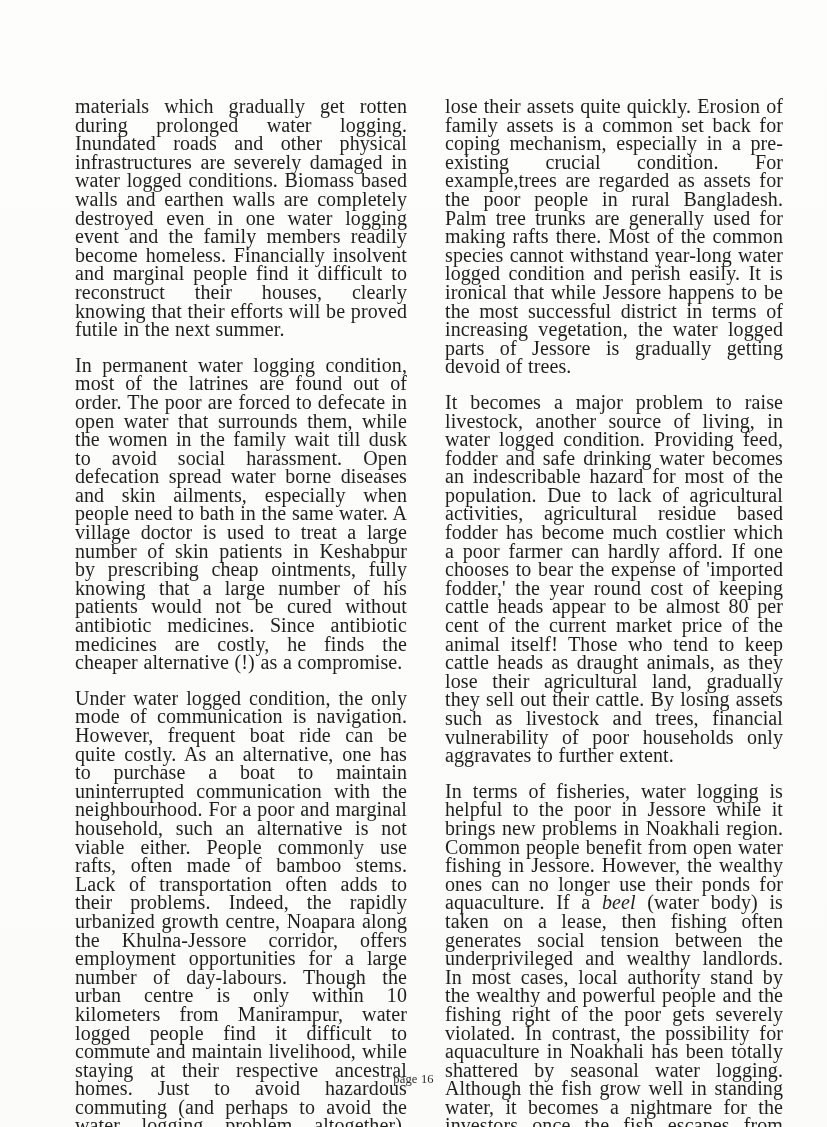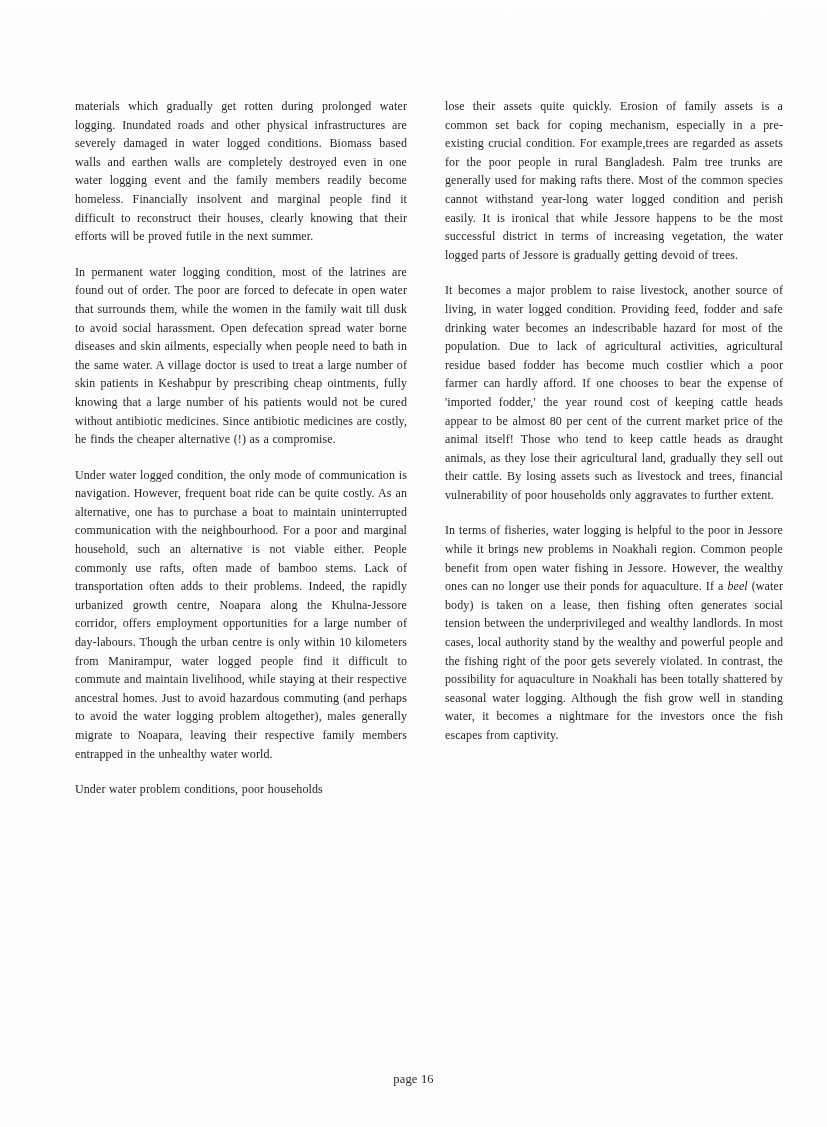--- a/index.html
+++ b/index.html
@@ -21,21 +21,21 @@
     position: absolute;
     top: 97px;
     left: 75px;
     display: flex;
     gap: 21px;
   }
   .col { display: block; }
   .col-left { width: 332px; }
   .col-right { width: 338px; margin-left: 17px; }
   .para {
-    font-size: 12px;
+    font-size: 20px;
     line-height: 18.6px;
     text-align: justify;
     margin-bottom: 17px;
     letter-spacing: 0.1px;
     word-spacing: 0.5px;
   }
   .para:last-child { margin-bottom: 0; }
   .term { }
   .footer {
     position: absolute;

